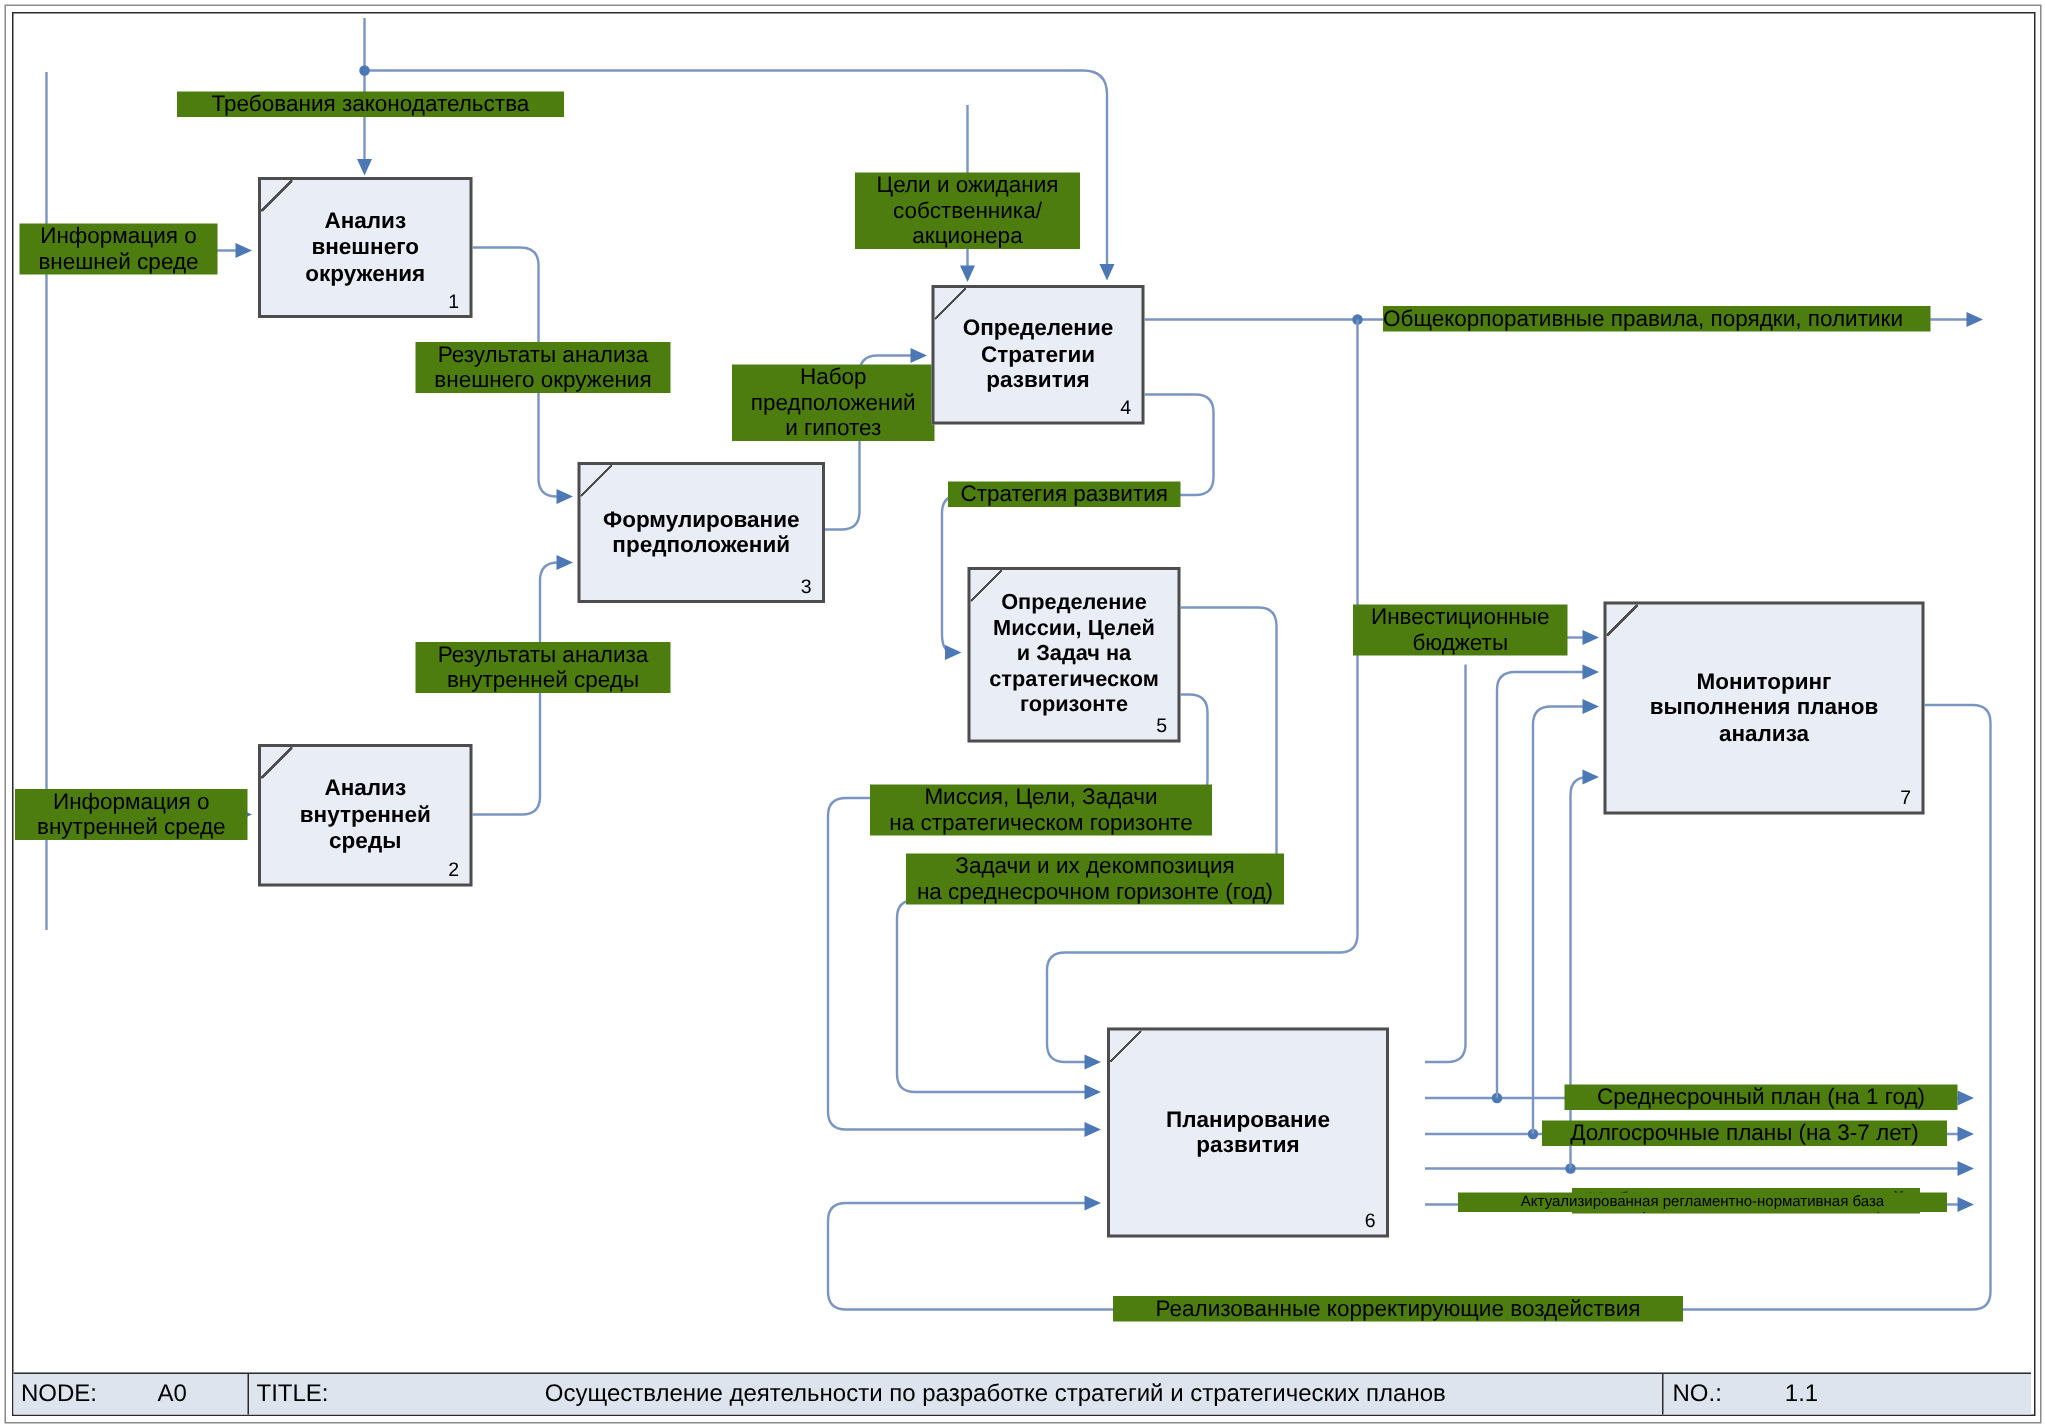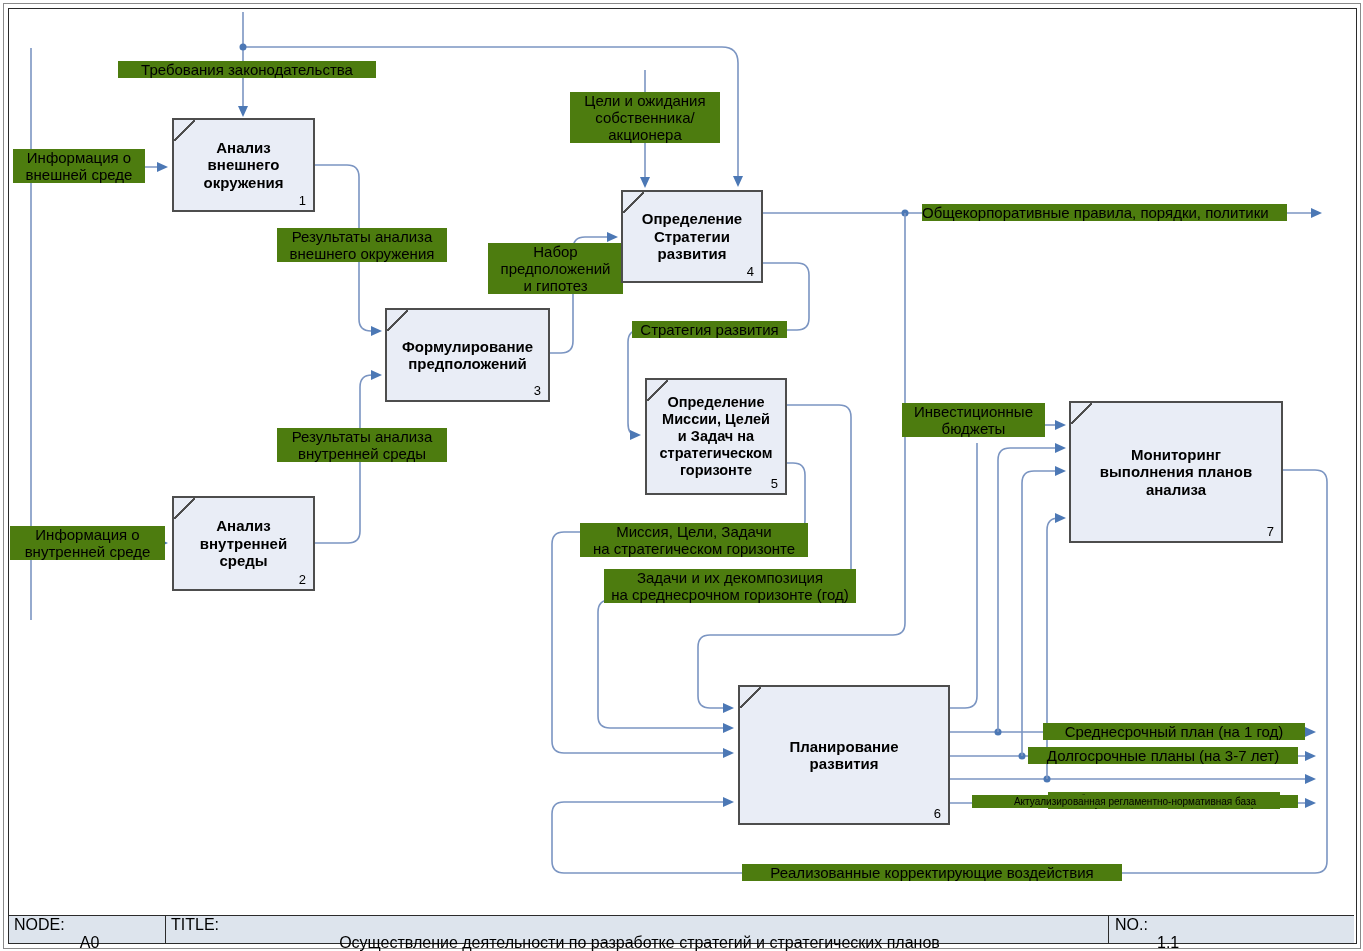--- a/index.html
+++ b/index.html
@@ -20,21 +20,21 @@
   .lbl.left{text-align:left;}
   .lbl.small{font-size:10px;line-height:13px;}
   .box{position:absolute;z-index:3;background:var(--box-fill);border:2px solid var(--box-border);
        box-sizing:border-box;display:flex;align-items:center;justify-content:center;}
   .box-title{font-weight:bold;font-size:15px;line-height:17.5px;text-align:center;white-space:pre-line;padding:0 2px;}
   .box-num{position:absolute;right:7px;bottom:2px;font-size:13px;font-weight:normal;}
   .fold{position:absolute;left:0;top:0;width:21px;height:21px;
         background:linear-gradient(to bottom right,transparent calc(50% - 0.8px),#4d4d4d calc(50% - 0.8px) calc(50% + 0.8px),transparent calc(50% + 0.8px));}
   #footer{position:absolute;left:9px;top:915px;width:1345px;height:27px;z-index:4;background:var(--bar-fill);
           border-top:1px solid #2b2b2b;display:flex;align-items:center;font-size:16px;}
-  .fcell{height:100%;display:flex;box-sizing:border-box;flex-direction:column;}
+  .fcell{height:100%;display:flex;align-items:center;box-sizing:border-box;}
   .fcell1{width:157px;border-right:1px solid #2b2b2b;padding-left:5px;}
   .fcell2{width:943px;border-right:1px solid #2b2b2b;padding-left:5px;}
   .fcell3{flex:1;padding-left:6px;}
   .fgrow{flex:1;text-align:center;}
   .fno{margin-left:42px;}
 </style>
 </head>
 <body>
 
 <div id="stage">
@@ -100,21 +100,21 @@
     <path class="ln" d="M1047,779 V530 Q1047,518 1059,518 H1059"></path>
     <polygon class="ah" points="1066,518 1055,513 1055,523"></polygon>
     <path class="ln" d="M950,803 H1308"></path>
     <polygon class="ah" points="1316,803 1305,798 1305,808"></polygon>
 
     <path class="ln" d="M1283,470 H1315 Q1327,470 1327,482 V861 Q1327,873 1315,873 H564 Q552,873 552,861 V814 Q552,802 564,802 H726"></path>
     <polygon class="ah" points="734,802 723,797 723,807"></polygon>
   </svg>
 
   <div class="lbl" style="left:118px;top:61px;width:258px;">Требования законодательства</div>
-  <div class="lbl" style="left:570px;top:92px;width:150px;text-align:center;">Цели и ожидания
+  <div class="lbl" style="left:570px;top:115px;width:150px;text-align:center;">Цели и ожидания
 собственника/
 акционера</div>
   <div class="lbl" style="left:13px;top:149px;width:132px;">Информация о
 внешней среде</div>
   <div class="lbl" style="left:10px;top:526px;width:155px;">Информация о
 внутренней среде</div>
   <div class="lbl" style="left:277px;top:228px;width:170px;">Результаты анализа
 внешнего окружения</div>
   <div class="lbl" style="left:277px;top:428px;width:170px;">Результаты анализа
 внутренней среды</div>
@@ -164,21 +164,21 @@
   </div>
   <div class="box" style="left:645px;top:378px;width:142px;height:117px;">
     <span class="fold"></span>
     <span class="box-title" style="font-size:14.5px;line-height:17px;">Определение
 Миссии, Целей
 и Задач на
 стратегическом
 горизонте</span>
     <span class="box-num">5</span>
   </div>
-  <div class="box" style="left:738px;top:685px;width:212px;height:140px;align-items:center;">
+  <div class="box" style="left:738px;top:685px;width:188px;height:140px;align-items:center;">
     <span class="fold"></span>
     <span class="box-title">Планирование
 развития</span>
     <span class="box-num">6</span>
   </div>
   <div class="box" style="left:1069px;top:401px;width:214px;height:142px;">
     <span class="fold"></span>
     <span class="box-title">Мониторинг
 выполнения планов
 анализа</span>

